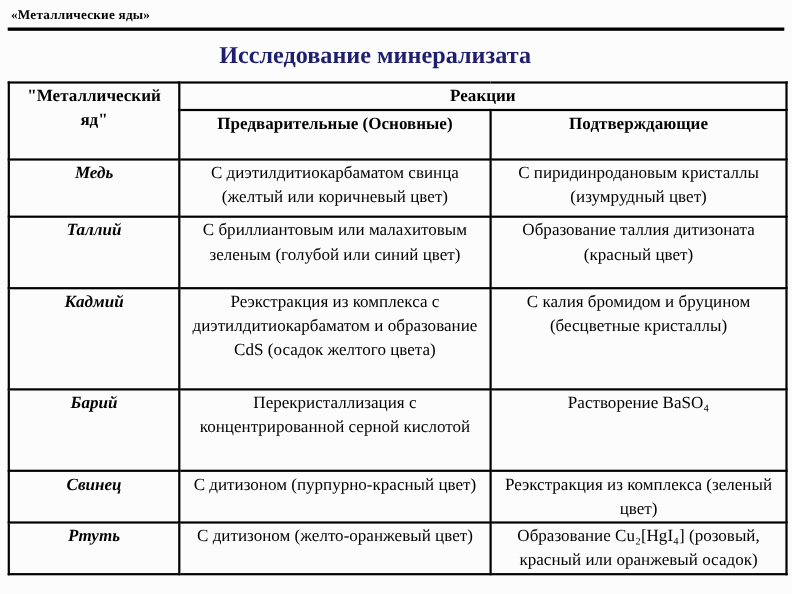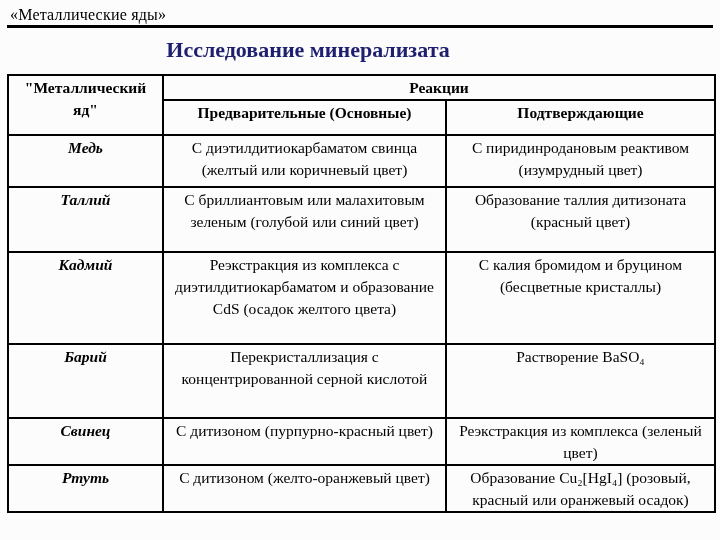--- a/index.html
+++ b/index.html
@@ -7,32 +7,33 @@
     width: 720px; height: 540px;
     background: #fcfcfc;
     font-family: "Liberation Serif", "DejaVu Serif", serif;
     color: #000;
     overflow: hidden;
   }
   .page { position: relative; width: 720px; height: 540px; }
 
   .header-label {
     position: absolute; left: 10px; top: 6px;
-    font-size: 16px; font-weight: normal;
+    font-size: 12px; font-weight: bold;
     letter-spacing: 0.2px;
   }
   .top-rule {
     position: absolute; left: 7px; top: 25px;
     width: 706px; height: 3px; background: #000;
   }
   .page-title {
     position: absolute; left: 0; top: 37px;
     width: 616px; text-align: center;
     font-size: 22px; font-weight: bold;
     color: #1f1f70;
+    padding-left: 33px;
   }
 
   table.mineral-table {
     position: absolute; left: 7px; top: 74px;
     width: 707px;
     border-collapse: collapse;
     table-layout: fixed;
   }
   table.mineral-table th,
   table.mineral-table td {
@@ -49,21 +50,21 @@
   col.c2 { width: 283px; }
   col.c3 { width: 269px; }
 
   th.col1-header { font-weight: bold; }
   th.reactions-header { font-weight: bold; }
   th.sub-header { font-weight: bold; }
 
   td.metal-cell { font-weight: bold; font-style: italic; }
 
   tr.hrow-a { height: 22px; }
-  tr.hrow-b { height: 35px; }
+  tr.hrow-b { height: 45px; }
   tr.r0 { height: 52px; }
   tr.r1 { height: 65px; }
   tr.r2 { height: 92px; }
   tr.r3 { height: 74px; }
   tr.r4 { height: 44px; margin-top: 11px; }
   tr.r5 { height: 36px; }
 </style>
 </head>
 <body>
 
@@ -88,21 +89,21 @@
       </tr>
       <tr class="hrow-b">
         <th class="sub-header">Предварительные (Основные)</th>
         <th class="sub-header">Подтверждающие</th>
       </tr>
     </thead>
     <tbody>
       <tr class="r0">
         <td class="metal-cell">Медь</td>
         <td>С диэтилдитиокарбаматом свинца (желтый или коричневый цвет)</td>
-        <td>С пиридинродановым реактивом (изумрудный цвет)</td>
+        <td>С пиридинродановым кристаллы (изумрудный цвет)</td>
       </tr>
       <tr class="r1">
         <td class="metal-cell">Таллий</td>
         <td>С бриллиантовым или малахитовым зеленым (голубой или синий цвет)</td>
         <td>Образование таллия дитизоната (красный цвет)</td>
       </tr>
       <tr class="r2">
         <td class="metal-cell">Кадмий</td>
         <td>Реэкстракция из комплекса с диэтилдитиокарбаматом и образование CdS (осадок желтого цвета)</td>
         <td>С калия бромидом и бруцином (бесцветные кристаллы)</td>

